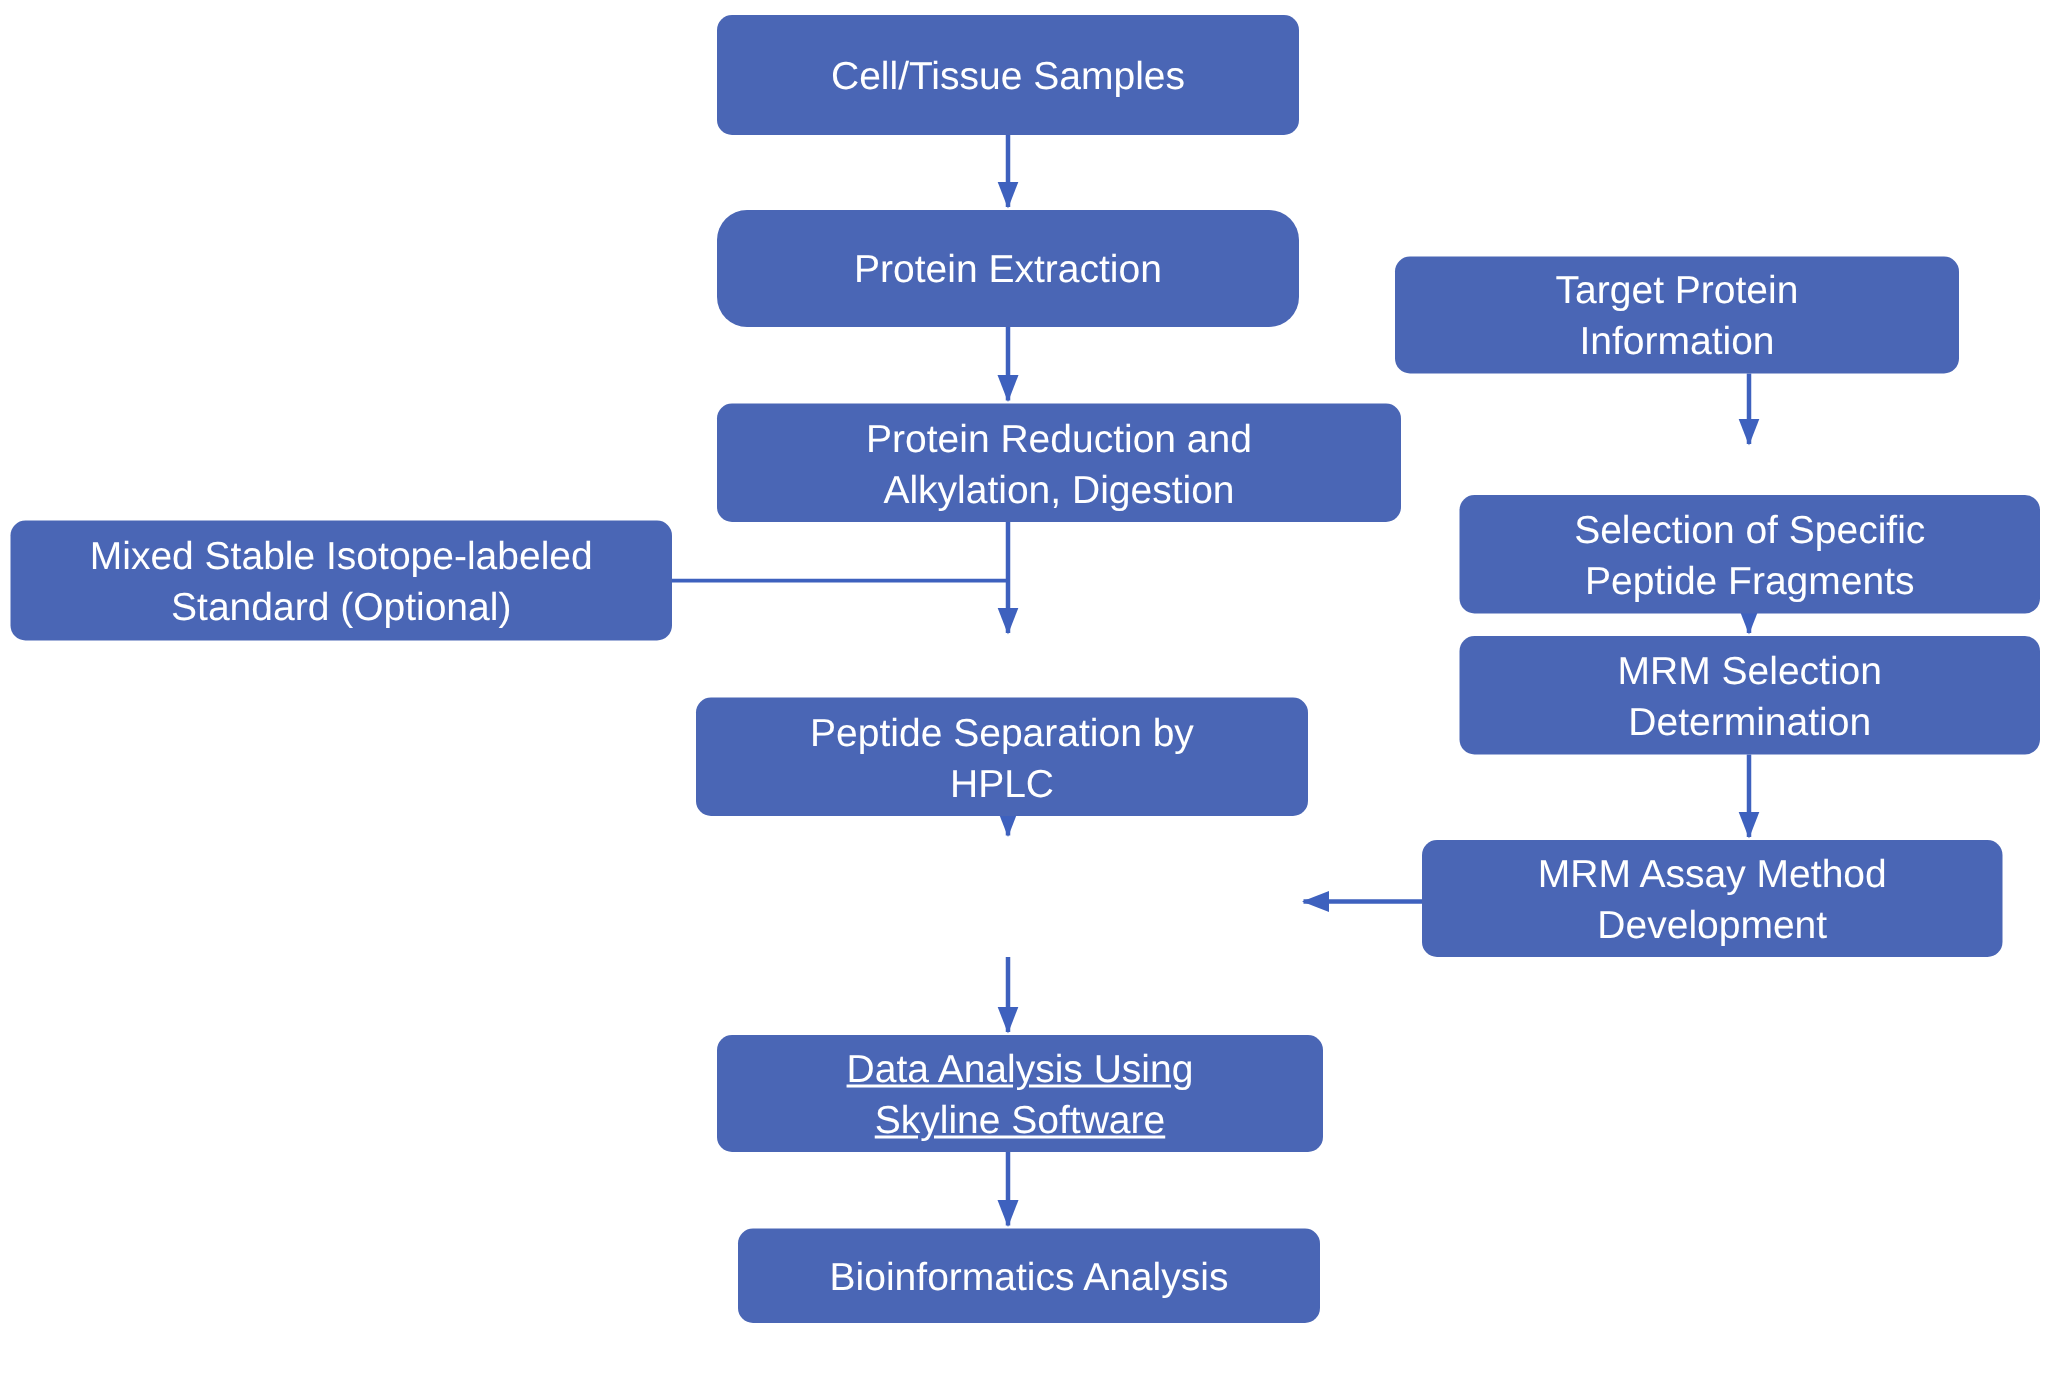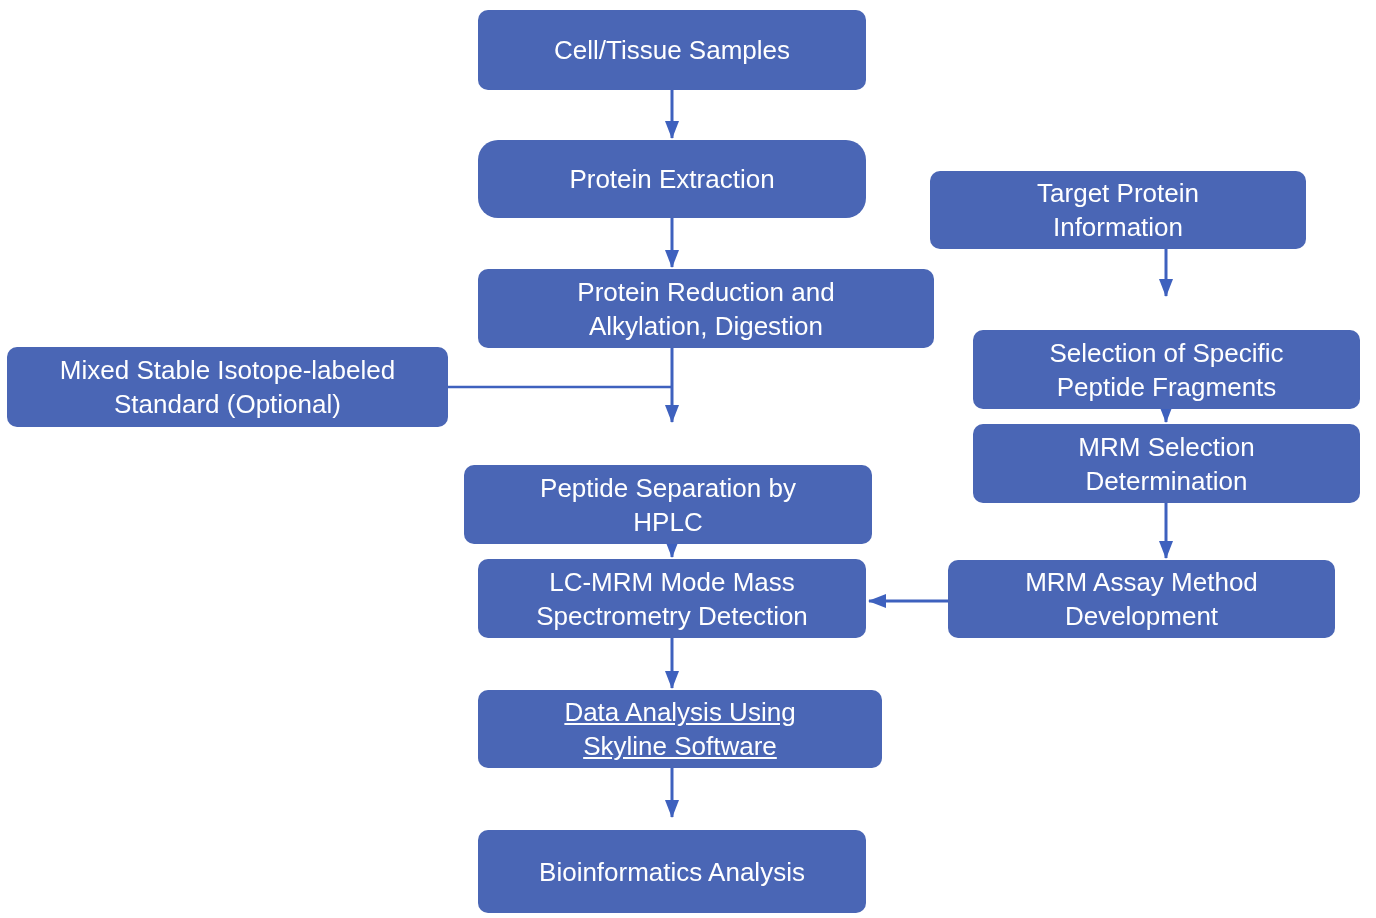--- a/index.html
+++ b/index.html
@@ -81,27 +81,25 @@
   <div class="node" style="left:478px; top:10px;  width:388px; height:80px;">Cell/Tissue Samples</div>
 
   <div class="node" style="left:478px; top:140px; width:388px; height:78px;border-radius:20px;">Protein Extraction</div>
 
   <div class="node" style="left:478px; top:269px; width:456px; height:79px;">Protein Reduction and
 Alkylation, Digestion</div>
 
   <div class="node" style="left:464px; top:424px; width:408px; height:79px;margin-top:41px;">Peptide Separation by
 HPLC</div>
 
-  <div class="node" style="left:478px; top:559px; width:388px; height:79px;">LC-MRM Mode Mass
-Spectrometry Detection</div>
 
   <div class="node" style="left:478px; top:690px; width:404px; height:78px;text-decoration:underline;">Data Analysis Using
 Skyline Software</div>
 
-  <div class="node" style="left:478px; top:819px; width:388px; height:83px;margin-top:11px;">Bioinformatics Analysis</div>
+  <div class="node" style="left:492px; top:819px; width:388px; height:63px;">Bioinformatics Analysis</div>
 
   <div class="node" style="left:7px; top:347px; width:441px; height:80px;text-align:center;">Mixed Stable Isotope-labeled
 Standard (Optional)</div>
 
   <div class="node" style="left:930px; top:171px; width:376px; height:78px;">Target Protein
 Information</div>
 
   <div class="node" style="left:973px; top:298px; width:387px; height:79px;margin-top:32px;">Selection of Specific
 Peptide Fragments</div>
 

